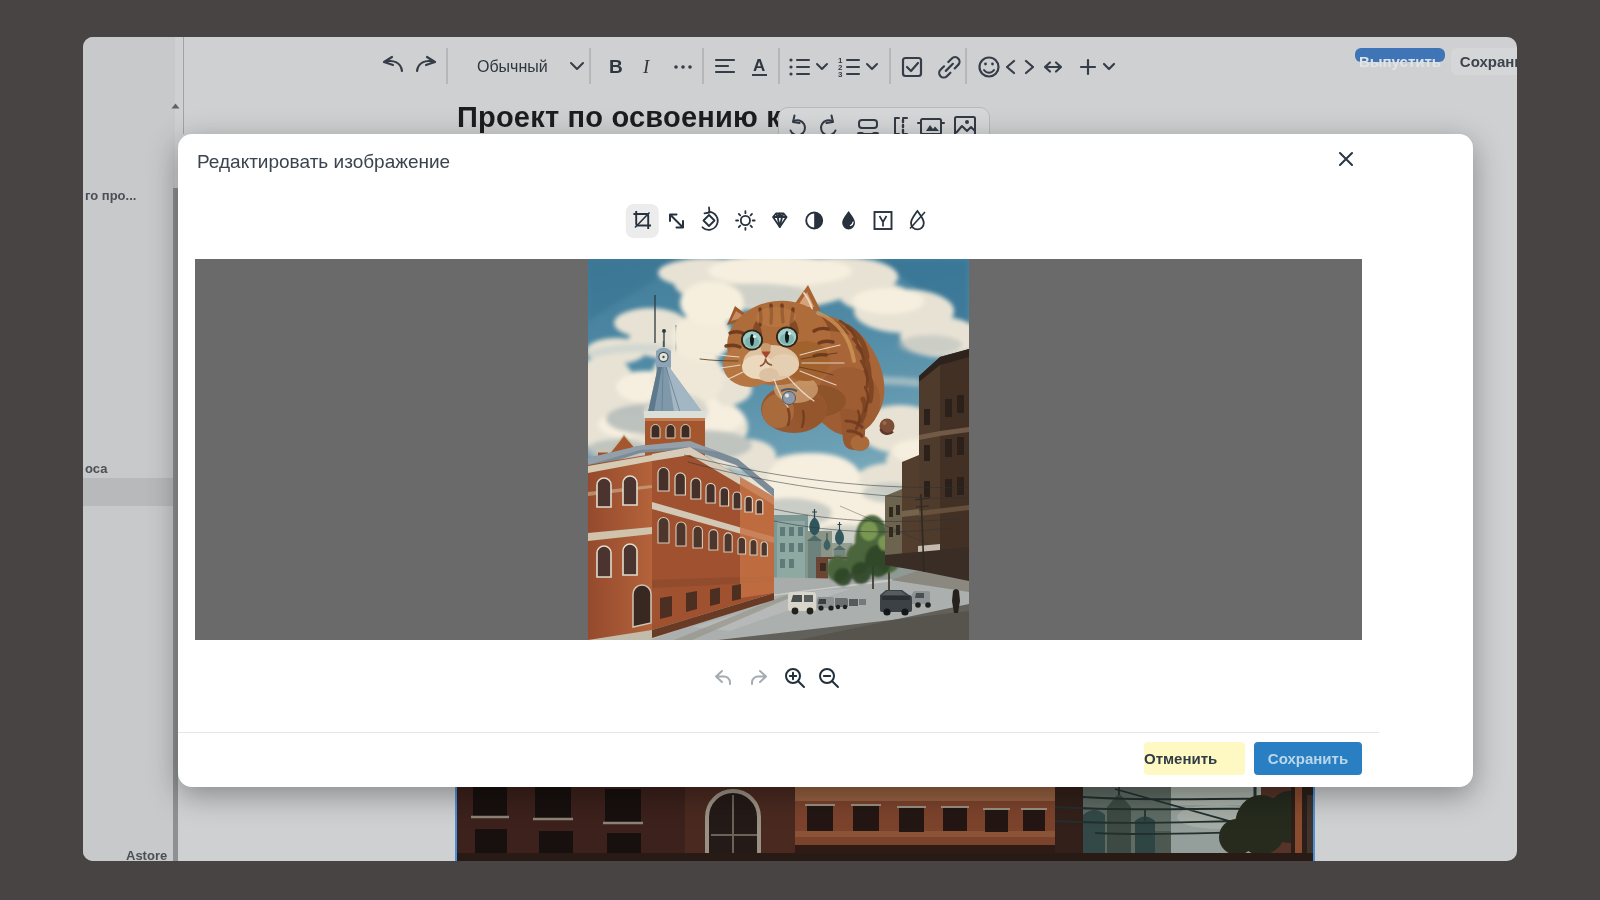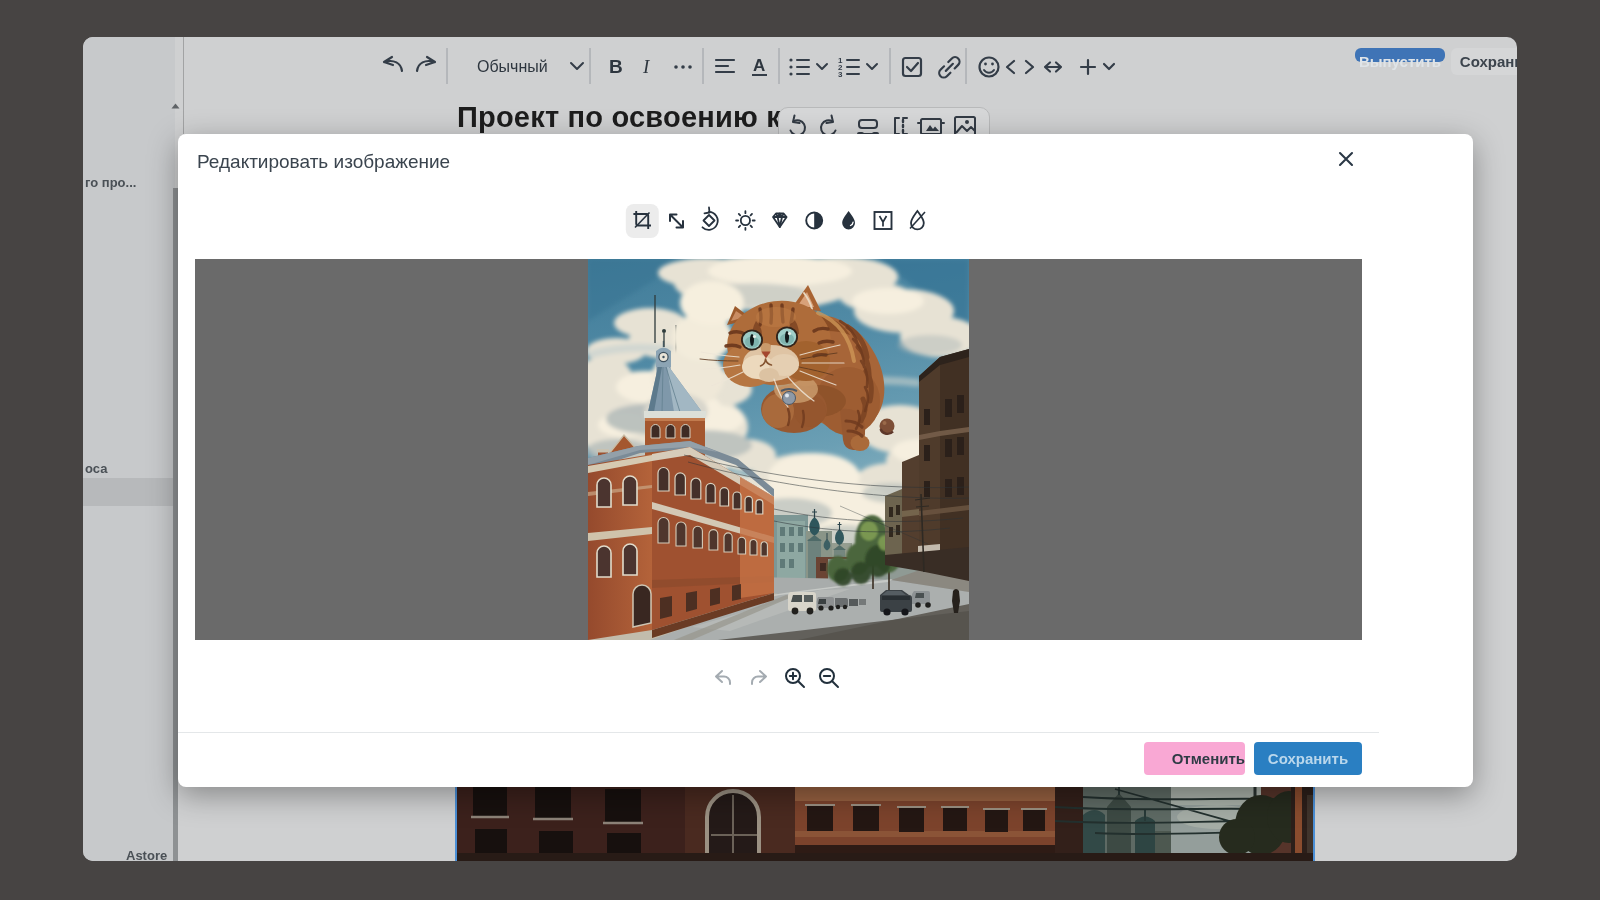--- a/index.html
+++ b/index.html
@@ -21,28 +21,28 @@
              border-radius:6px; color:#3c444d; font-size:15px; font-weight:bold; text-align:center; line-height:27px; }
 
   .doc-title { position:absolute; left:374px; top:64px; font-size:29px; font-weight:bold; color:#1d1d1d;
                letter-spacing:0.2px; white-space:nowrap; }
 
   .float-tb { position:absolute; left:695px; top:70px; width:212px; height:64px; background:#d6d7d8;
               border:1px solid #b8b9ba; border-radius:10px; }
 
   
   .modal { position:absolute; left:178px; top:134px; width:1295px; height:653px; background:#ffffff;
-           border-radius:8px; box-shadow:0 8px 30px rgba(0,0,0,0.35); }
+           border-radius:14px; box-shadow:0 8px 30px rgba(0,0,0,0.35); }
   .modal-title { position:absolute; left:19px; top:17px; font-size:19px; color:#3a444e; }
   .canvas { position:absolute; left:17px; top:125px; width:1167px; height:381px; background:#6a6a6a; overflow:hidden; }
   .painting { position:absolute; left:393px; top:0; width:381px; height:381px; }
 
   .modal-divider { position:absolute; left:0px; top:598px; width:1201px; height:1px; background:#e4e7e9; }
-  .btn-cancel { position:absolute; left:966px; top:608px; width:101px; height:33px; background:#f9a8d4;
-                border-radius:4px; color:#2f3b45; font-size:15px; font-weight:bold; text-align:right; line-height:33px; }
+  .btn-cancel { position:absolute; left:966px; top:608px; width:101px; height:33px; background:#fef9c3;
+                border-radius:4px; color:#2f3b45; font-size:15px; font-weight:bold; text-align:left; line-height:33px; }
   .btn-save { position:absolute; left:1076px; top:608px; width:108px; height:33px; background:#2a7fc2;
               border-radius:4px; color:#b9d7ec; font-size:15px; font-weight:bold; text-align:center; line-height:33px; }
   .close-x { position:absolute; left:1155px; top:12px; width:26px; height:26px; }
 </style>
 </head>
 <body>
   <div class="app">
 
     <svg id="toolbar" style="position:absolute;left:0;top:0;" width="1200" height="58" viewBox="0 0 1200 58">
       <g stroke="#343d48" stroke-width="2.2" fill="none" stroke-linecap="round" stroke-linejoin="round">
@@ -142,21 +142,21 @@
         <g stroke="#333b45" stroke-width="2" fill="none" stroke-linejoin="round">
           <rect x="176" y="9" width="20" height="18" rx="1.5"></rect>
           <path d="M177 25 l6 -7 l5 5 l4 -4 l4 4"></path>
         </g>
         <circle cx="188" cy="14" r="2" fill="#333b45"></circle>
       </svg>
     </div>
     <div class="btn-pub">Выпустить</div>
     <div class="btn-save-top">Сохранить</div>
     <div class="sidebar">
-      <div class="sb-txt" style="left:2px; top:138px;">го про...</div>
+      <div class="sb-txt" style="left:2px; top:151px;">го про...</div>
       <div class="sb-row"></div>
       <div class="sb-txt" style="left:2px; top:424px;">оса</div>
       <div class="sb-txt" style="left:3px; top:811px;margin-left:40px;">Astore</div>
     </div>
     <div class="sb-scroll"></div>
     <svg style="position:absolute;left:88px;top:65px;" width="9" height="8">
       <path d="M4.5 1.5 L8.5 6.5 H0.5 Z" fill="#5f6367"></path>
     </svg>
     <div style="position:absolute;left:100px;top:0;width:1px;height:97px;background:#a2a3a4;"></div>
 

